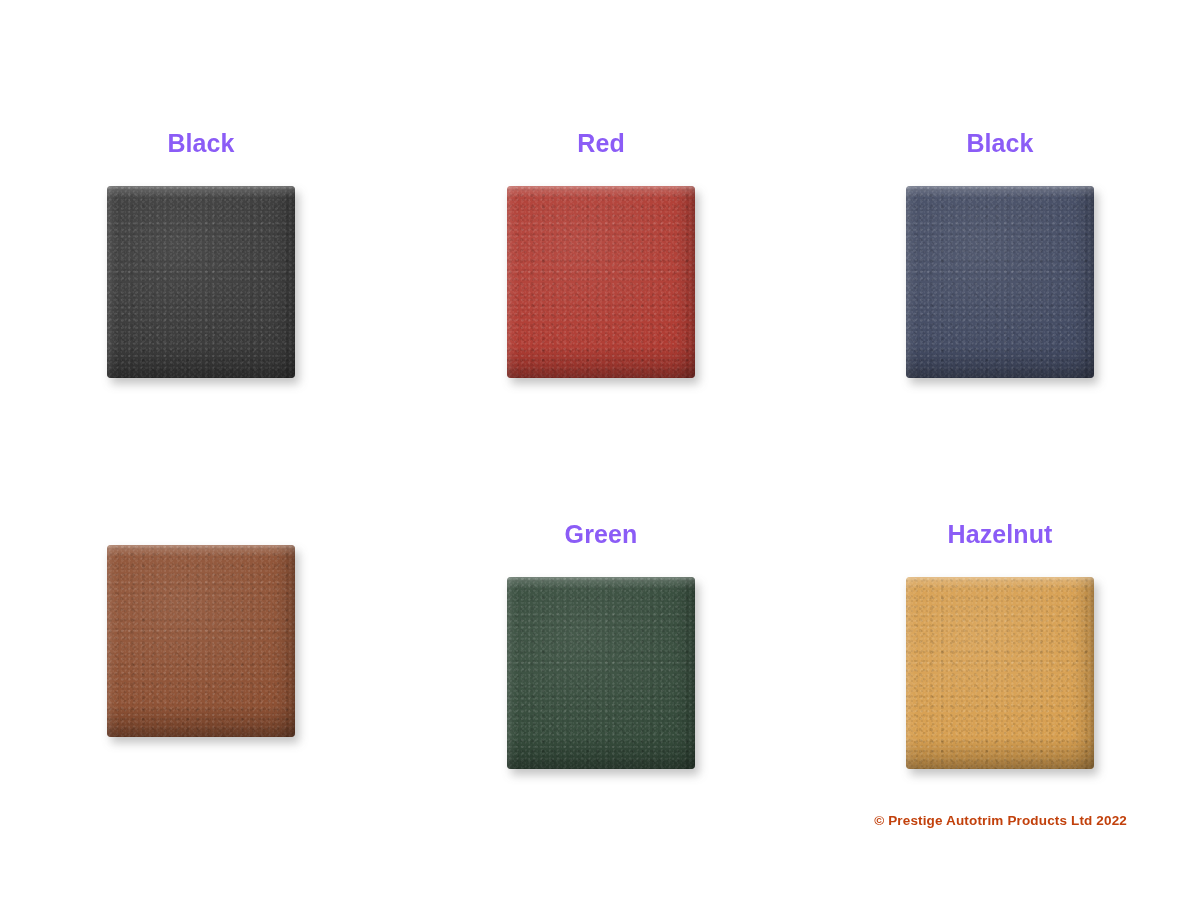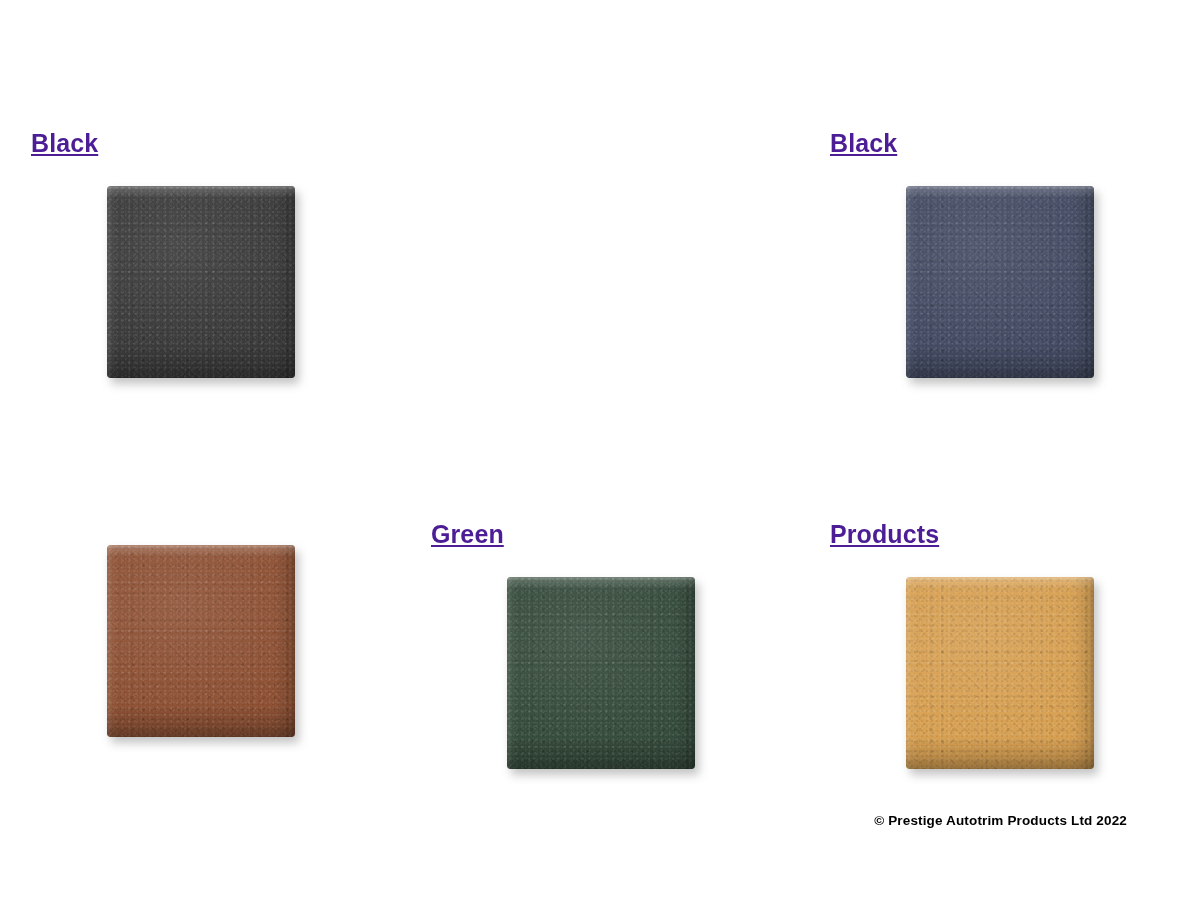--- a/index.html
+++ b/index.html
@@ -39,26 +39,26 @@
   .col-0 { left: 31px; }
   .col-1 { left: 431px; }
   .col-2 { left: 830px; }
 
   .row-0 { top: 128px; }
   .row-1 { top: 519px; }
 
   .swatch-label {
     font-size: 25px;
     font-weight: bold;
-    color: #4c1d95;
+    color: #8b5cf6;
+    text-align: center;
     line-height: 30px;
     letter-spacing: 0.1px;
     white-space: nowrap;
     height: 32px;
-    text-decoration: underline;
   }
 
   .swatch-wrap {
     position: relative;
     width: 188px;
     height: 192px;
     margin: 26px auto 0 auto;
   }
 
   
@@ -142,21 +142,21 @@
       rgba(0,0,0,0.055) 100%);
   }
 
   
   .copyright {
     position: absolute;
     right: 73px;
     top: 813px;
     font-size: 13.5px;
     font-weight: bold;
-    color: #000000;
+    color: #c2410c;
     letter-spacing: 0.15px;
     white-space: nowrap;
   }
 </style>
 </head>
 <body>
 
 <div id="chart">
 
   <div class="grid">
@@ -167,20 +167,32 @@
         <div class="swatch-shadow"></div>
         <div class="swatch" style="background-color: rgb(58, 58, 58);">
           <div class="grain"></div>
           <div class="grain2"></div>
           <div class="sheen"></div>
           <div class="bevel"></div>
         </div>
       </div>
     </div>
 
+    <div class="cell col-1 row-0">
+      <div class="swatch-label">Red</div>
+      <div class="swatch-wrap">
+        <div class="swatch-shadow"></div>
+        <div class="swatch" style="background-color: rgb(176, 60, 51);">
+          <div class="grain"></div>
+          <div class="grain2"></div>
+          <div class="sheen"></div>
+          <div class="bevel"></div>
+        </div>
+      </div>
+    </div>
 
     <div class="cell col-2 row-0">
       <div class="swatch-label">Black</div>
       <div class="swatch-wrap">
         <div class="swatch-shadow"></div>
         <div class="swatch" style="background-color: rgb(67, 75, 99);">
           <div class="grain"></div>
           <div class="grain2"></div>
           <div class="sheen"></div>
           <div class="bevel"></div>
@@ -207,21 +219,21 @@
         <div class="swatch" style="background-color: rgb(53, 75, 59);">
           <div class="grain"></div>
           <div class="grain2"></div>
           <div class="sheen"></div>
           <div class="bevel"></div>
         </div>
       </div>
     </div>
 
     <div class="cell col-2 row-1">
-      <div class="swatch-label">Products</div>
+      <div class="swatch-label">Hazelnut</div>
       <div class="swatch-wrap">
         <div class="swatch-shadow"></div>
         <div class="swatch" style="background-color: rgb(215, 159, 80);">
           <div class="grain"></div>
           <div class="grain2"></div>
           <div class="sheen"></div>
           <div class="bevel"></div>
         </div>
       </div>
     </div>

